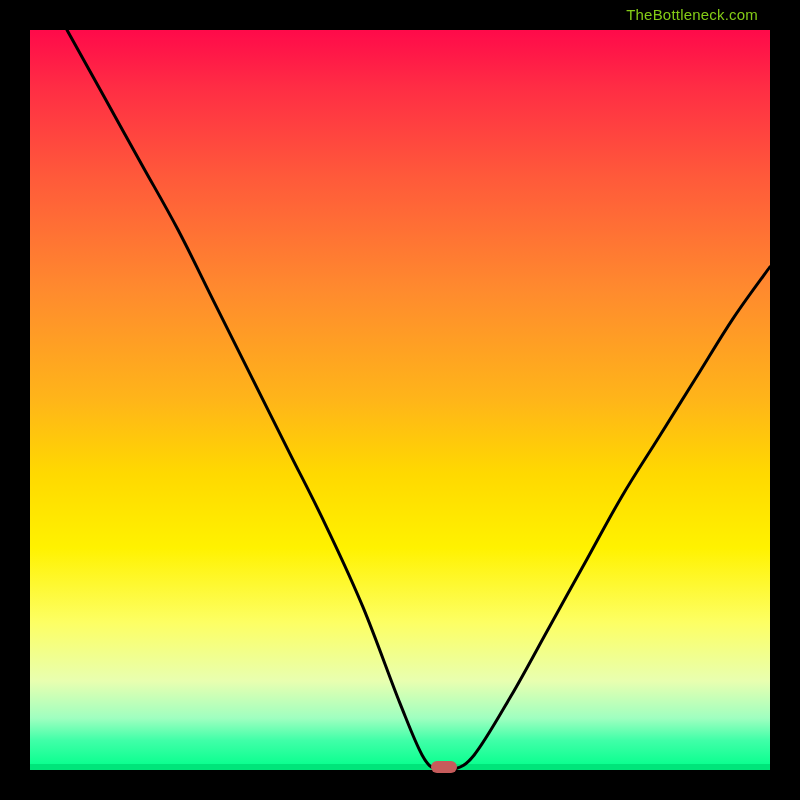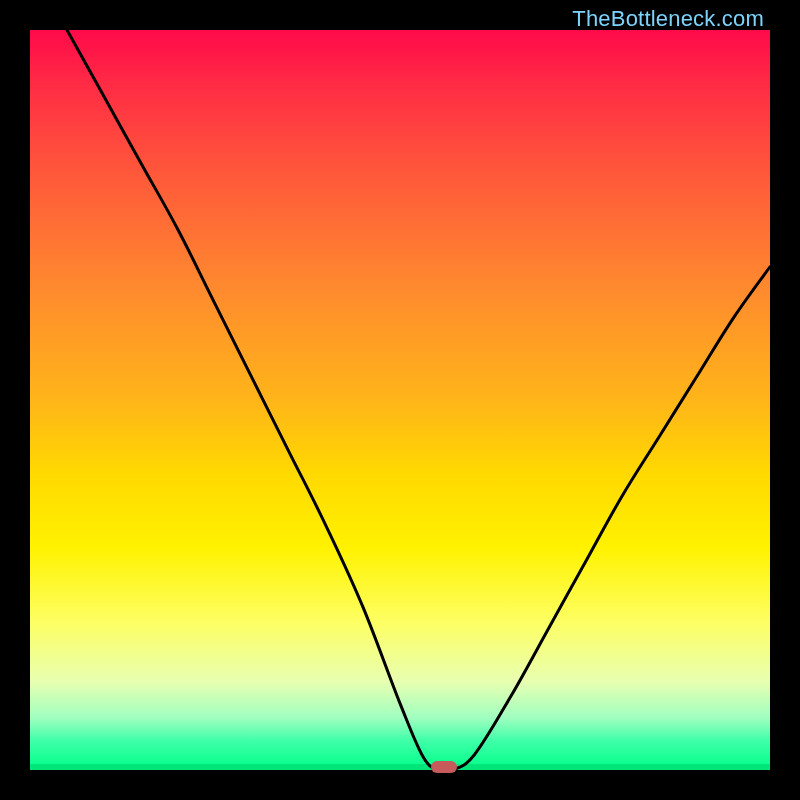--- a/index.html
+++ b/index.html
@@ -35,23 +35,23 @@
       #fdff63 80%,
       #e8ffb0 88%,
       #9fffc0 93%,
       #40ffa8 96%,
       #00ff8a 100%
     );
   }
   .watermark {
     position: absolute;
     top: 6px;
-    right: 36px;
-    color: #7dd3fc;
-    font-size: 22px;
+    right: 42px;
+    color: #84cc16;
+    font-size: 15px;
     font-weight: 400;
     letter-spacing: 0.2px;
     user-select: none;
   }
   svg.curve {
     position: absolute;
     left: 0;
     top: 0;
     width: 740px;
     height: 740px;

